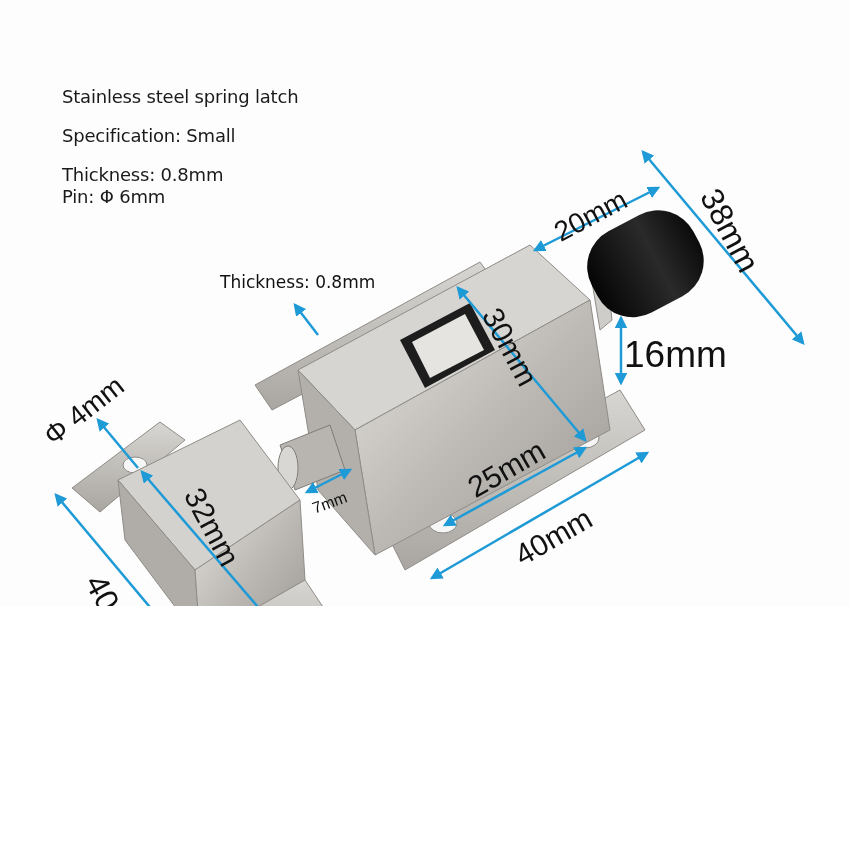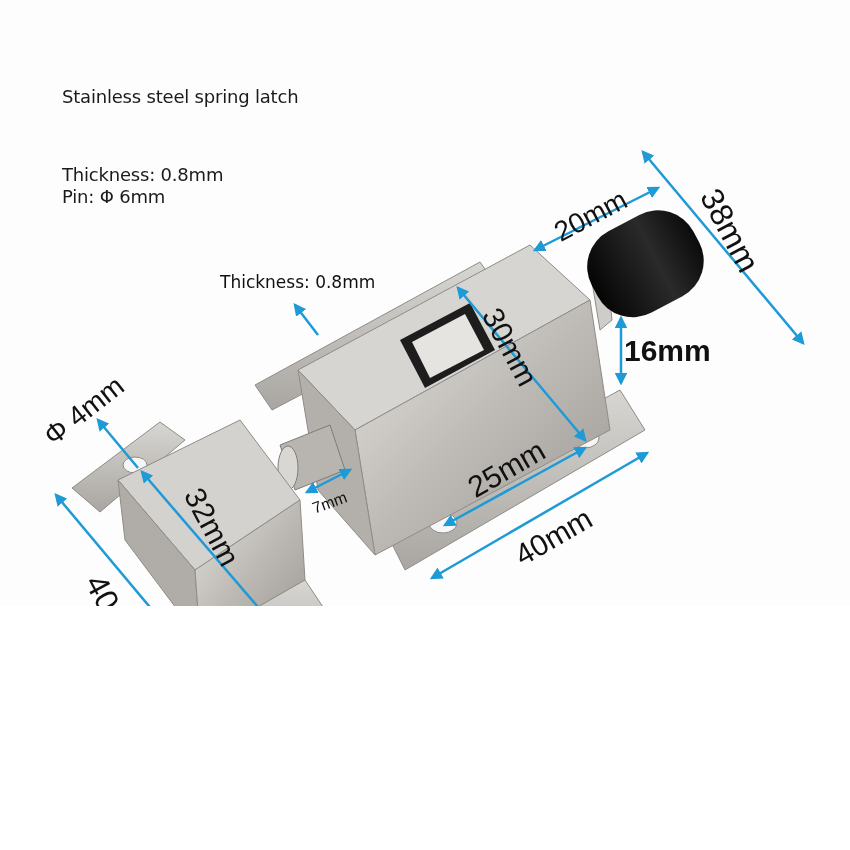--- a/index.html
+++ b/index.html
@@ -79,27 +79,28 @@
       <line x1="432" y1="578" x2="647" y2="453" marker-start="url(#ah)" marker-end="url(#ah)"></line>
       <line x1="307" y1="492" x2="350" y2="470" marker-start="url(#ah)" marker-end="url(#ah)"></line>
       <line x1="98" y1="420" x2="138" y2="468" marker-start="url(#ah)"></line>
       <line x1="142" y1="472" x2="276" y2="628" marker-start="url(#ah)" marker-end="url(#ah)"></line>
       <line x1="56" y1="495" x2="226" y2="698" marker-start="url(#ah)" marker-end="url(#ah)"></line>
       <line x1="253" y1="700" x2="355" y2="638" marker-start="url(#ah)" marker-end="url(#ah)"></line>
     </g>
   </svg>
 
   <div class="spec" style="top:86px">Stainless steel spring latch</div>
+  <div class="spec" style="top:125px">Specification: Small</div>
   <div class="spec" style="top:164px">Thickness: 0.8mm</div>
   <div class="spec" style="top:186px">Pin: Φ 6mm</div>
 
   <div class="lbl" style="left:220px;top:272px;font-size:17px;font-family:'DejaVu Sans',sans-serif;">Thickness: 0.8mm</div>
   <div class="lbl" style="left:552px;top:200px;font-size:28px;transform:rotate(-28deg);">20mm</div>
   <div class="lbl" style="left:685px;top:212px;font-size:32px;transform:rotate(62deg);">38mm</div>
-  <div class="lbl" style="left:624px;top:334px;font-size:30px;font-weight:bold;">16mm</div>
+  <div class="lbl" style="left:624px;top:334px;font-size:37px;">16mm</div>
   <div class="lbl" style="left:468px;top:330px;font-size:30px;transform:rotate(62deg);">30mm</div>
   <div class="lbl" style="left:465px;top:452px;font-size:30px;transform:rotate(-30deg);">25mm</div>
   <div class="lbl" style="left:512px;top:520px;font-size:30px;transform:rotate(-30deg);">40mm</div>
   <div class="lbl" style="left:312px;top:494px;font-size:16px;transform:rotate(-20deg);">7mm</div>
   <div class="lbl" style="left:38px;top:395px;font-size:28px;transform:rotate(-38deg);">Φ 4mm</div>
   <div class="lbl" style="left:170px;top:510px;font-size:30px;transform:rotate(62deg);">32mm</div>
   <div class="lbl" style="left:70px;top:598px;font-size:32px;transform:rotate(62deg);">40mm</div>
   <div class="lbl" style="left:270px;top:674px;font-size:32px;transform:rotate(-32deg);">18mm</div>
 </div>
 

